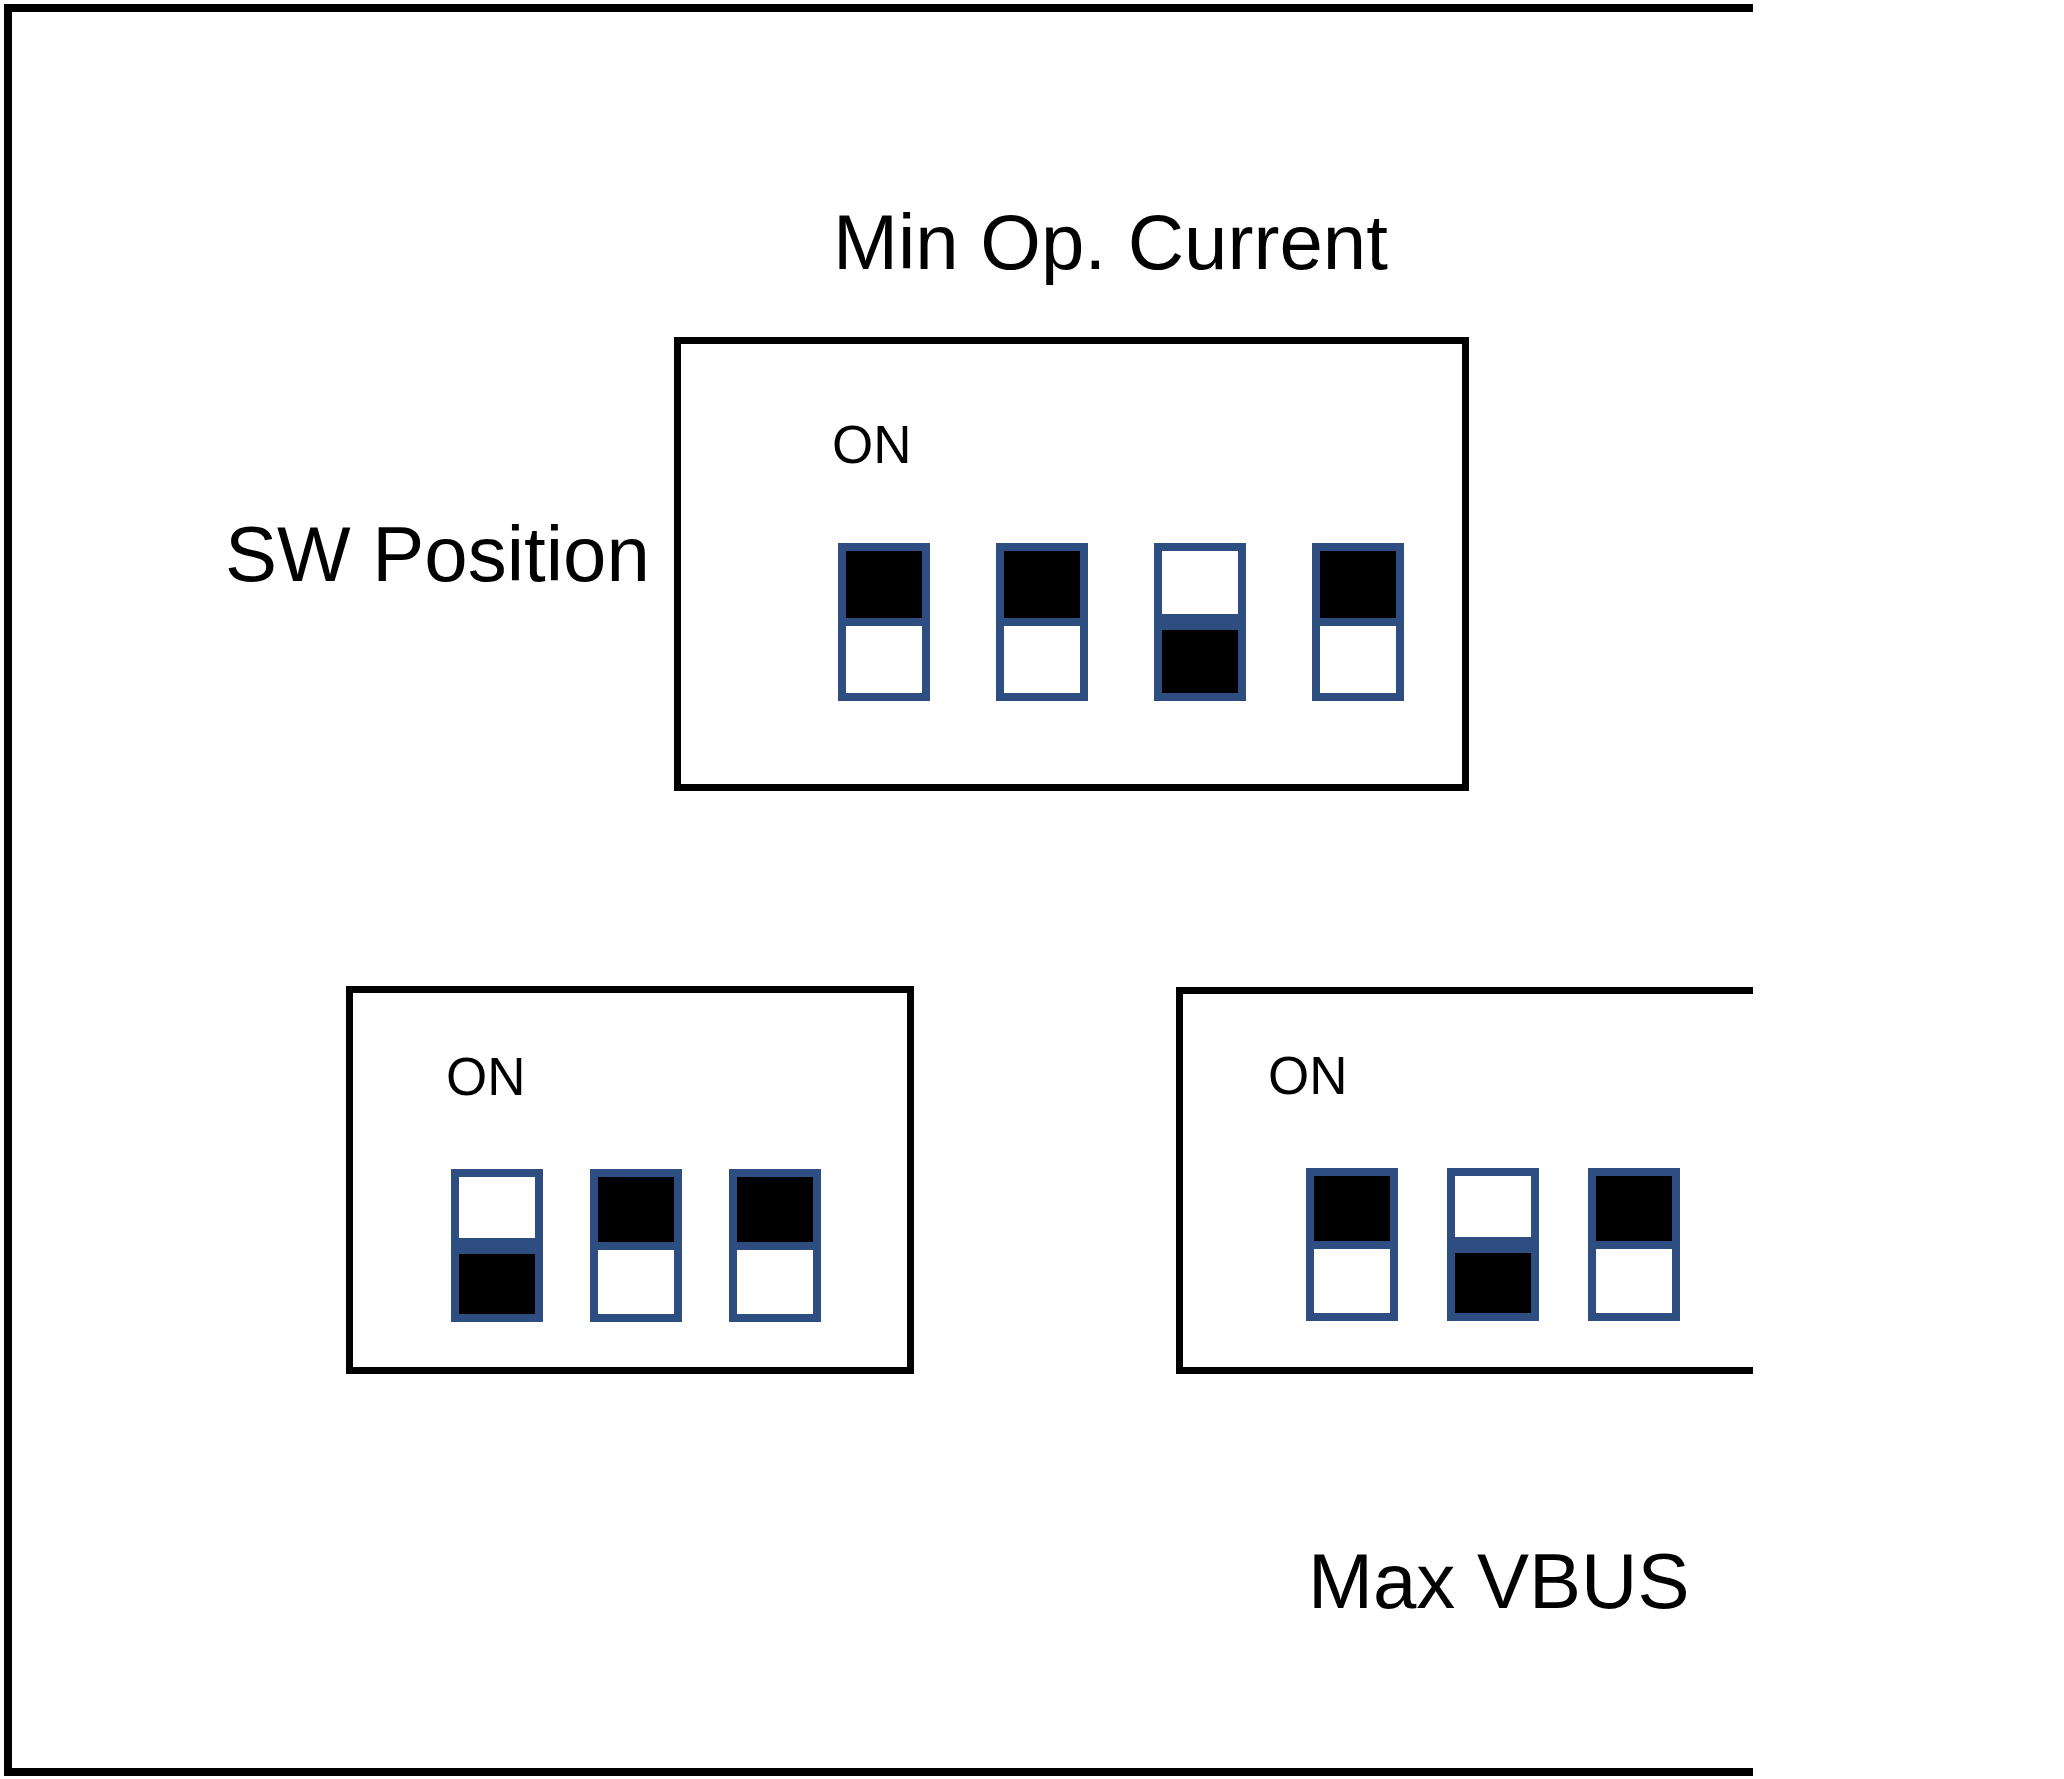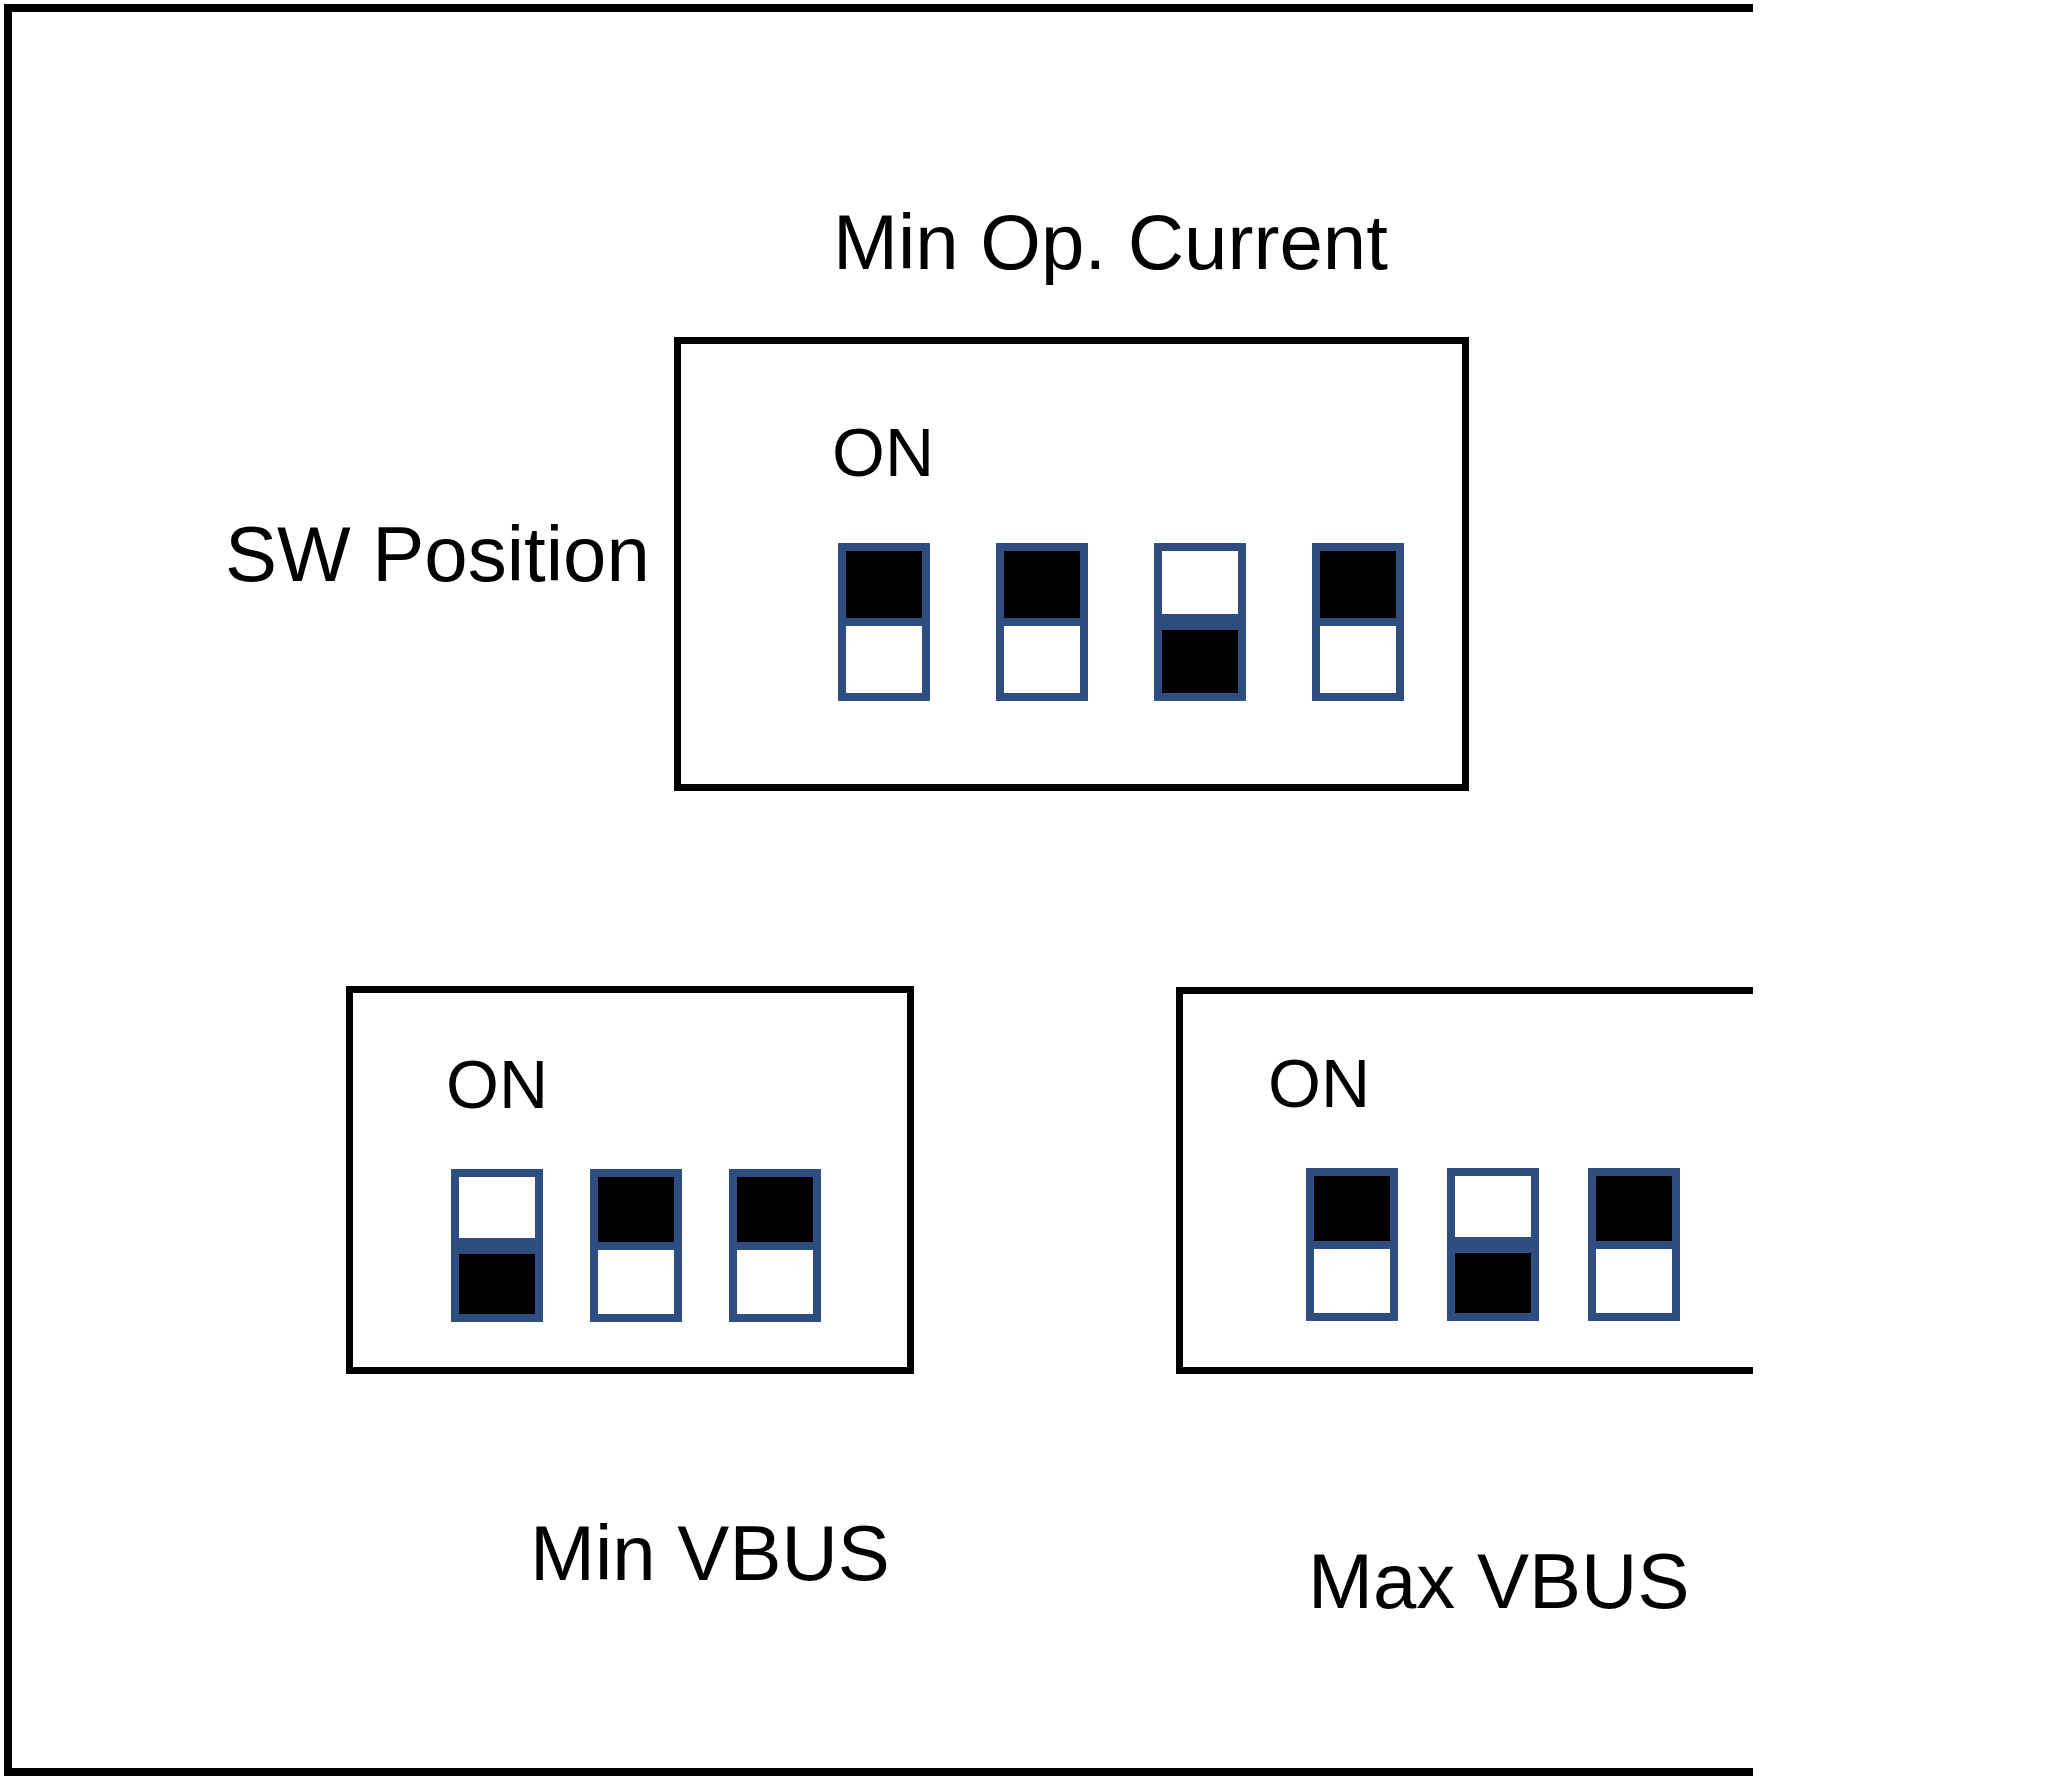--- a/index.html
+++ b/index.html
@@ -49,21 +49,21 @@
 
   
   .sw-box {
     position: absolute;
     box-sizing: border-box;
     border: 7.6px solid #000000;
     background: #ffffff;
   }
   .on-label {
     position: absolute;
-    font-size: 68px;
+    font-size: 53px;
     color: #000000;
     line-height: 1;
   }
 
   
   .sw-row {
     position: absolute;
     display: flex;
     align-items: flex-start;
   }
@@ -135,21 +135,20 @@
         <div class="sw-half top-half filled"></div>
         <div class="sw-half bottom-half"></div>
       </div>
       <div class="sw" style="width: 92px; height: 153px;">
         <div class="sw-half top-half filled"></div>
         <div class="sw-half bottom-half"></div>
       </div>
     </div>
   </div>
 
-  <div class="label caption-label" style="left: 530px; top: 1514px;">Min VBUS</div>
 
   <div class="sw-box" style="left: 1176px; top: 987px; width: 636px; height: 387px;">
     <div class="on-label" style="left: 85px; top: 55px;">ON</div>
     <div class="sw-row" style="left: 123px; top: 174px; gap: 49px;">
       <div class="sw" style="width: 92px; height: 153px;">
         <div class="sw-half top-half filled"></div>
         <div class="sw-half bottom-half"></div>
       </div>
       <div class="sw" style="width: 92px; height: 153px;">
         <div class="sw-half top-half"></div>

